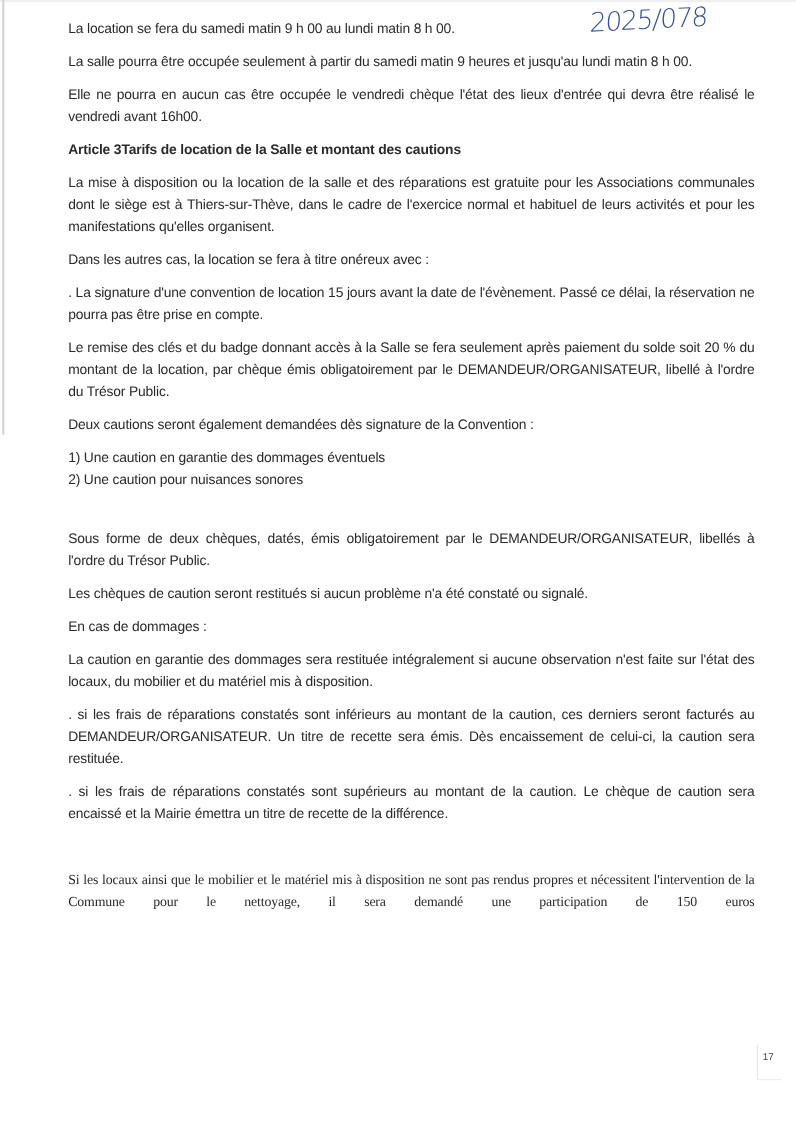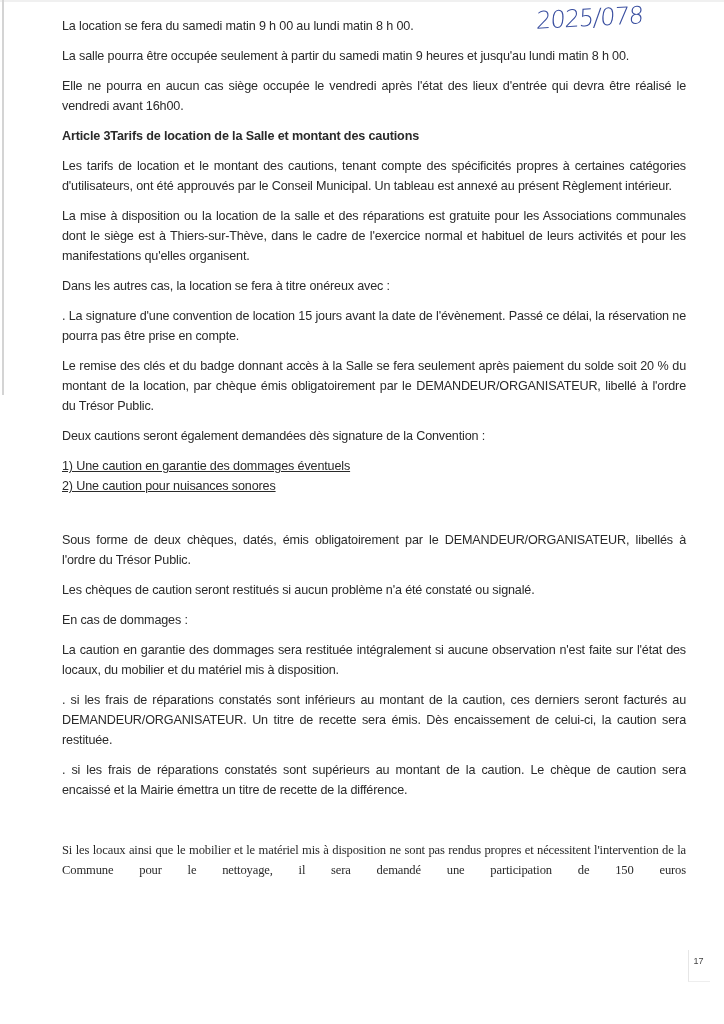--- a/index.html
+++ b/index.html
@@ -48,21 +48,20 @@
       font-weight: bold;
       margin: 0 0 10px 0;
     }
     .heading .title {
     }
     .list {
       margin: 0 0 10px 0;
     }
     .list div {
       margin: 0;
-      text-decoration: underline;
     }
     .spacer-lg { height: 24px; }
     .spacer-xl { height: 30px; }
     .handwritten {
       position: absolute;
       left: 536px;
       top: 4px;
       font-family: "DejaVu Sans", sans-serif;
       font-size: 24px;
       color: #3a4fa0;
@@ -90,27 +89,26 @@
 <body>
 
 <div class="top-edge"></div>
 <div class="left-edge"></div>
 
 <div class="handwritten">2025/078</div>
 
 <div class="page">
   <p>La location se fera du samedi matin 9 h 00 au lundi matin 8 h 00.</p>
   <p>La salle pourra être occupée seulement à partir du samedi matin 9 heures et jusqu'au lundi matin 8 h 00.</p>
-  <p>Elle ne pourra en aucun cas siège occupée le vendredi après l'état des lieux d'entrée qui devra être réalisé le vendredi avant 16h00.</p>
+  <p>Elle ne pourra en aucun cas être occupée le vendredi chèque l'état des lieux d'entrée qui devra être réalisé le vendredi avant 16h00.</p>
 
   <div class="heading">
     <span>Article 3</span><span class="title">Tarifs de location de la Salle et montant des cautions</span>
   </div>
 
-  <p>Les tarifs de location et le montant des cautions, tenant compte des spécificités propres à certaines catégories d'utilisateurs, ont été approuvés par le Conseil Municipal. Un tableau est annexé au présent Règlement intérieur.</p>
   <p>La mise à disposition ou la location de la salle et des réparations est gratuite pour les Associations communales dont le siège est à Thiers-sur-Thève, dans le cadre de l'exercice normal et habituel de leurs activités et pour les manifestations qu'elles organisent.</p>
   <p>Dans les autres cas, la location se fera à titre onéreux avec :</p>
   <p>. La signature d'une convention de location 15 jours avant la date de l'évènement. Passé ce délai, la réservation ne pourra pas être prise en compte.</p>
   <p>Le remise des clés et du badge donnant accès à la Salle se fera seulement après paiement du solde soit 20 % du montant de la location, par chèque émis obligatoirement par le DEMANDEUR/ORGANISATEUR, libellé à l'ordre du Trésor Public.</p>
   <p>Deux cautions seront également demandées dès signature de la Convention :</p>
 
   <div class="list">
     <div>1) Une caution en garantie des dommages éventuels</div>
     <div>2) Une caution pour nuisances sonores</div>
   </div>

